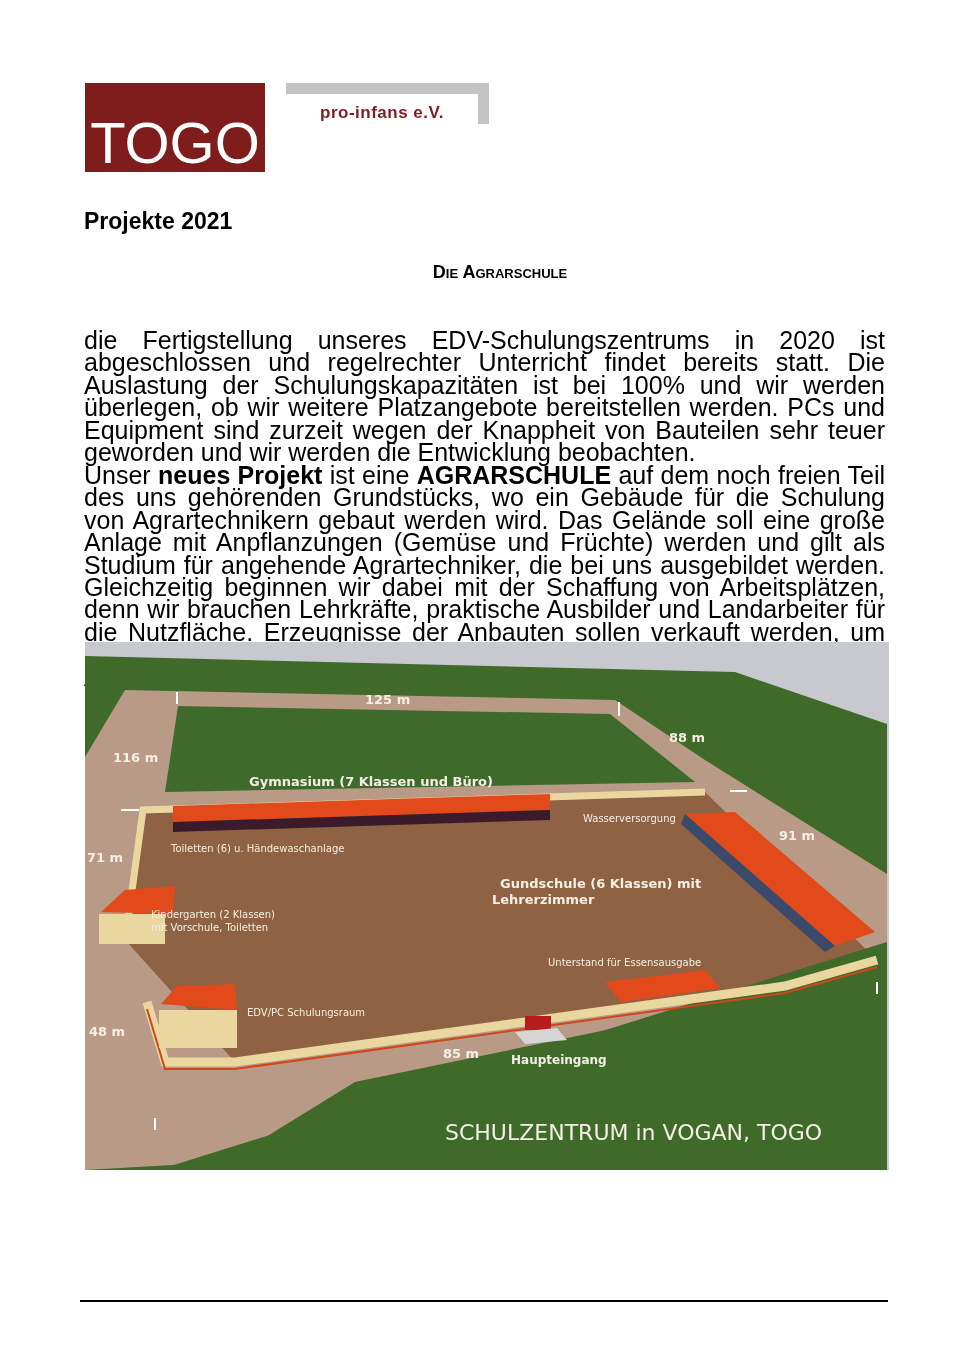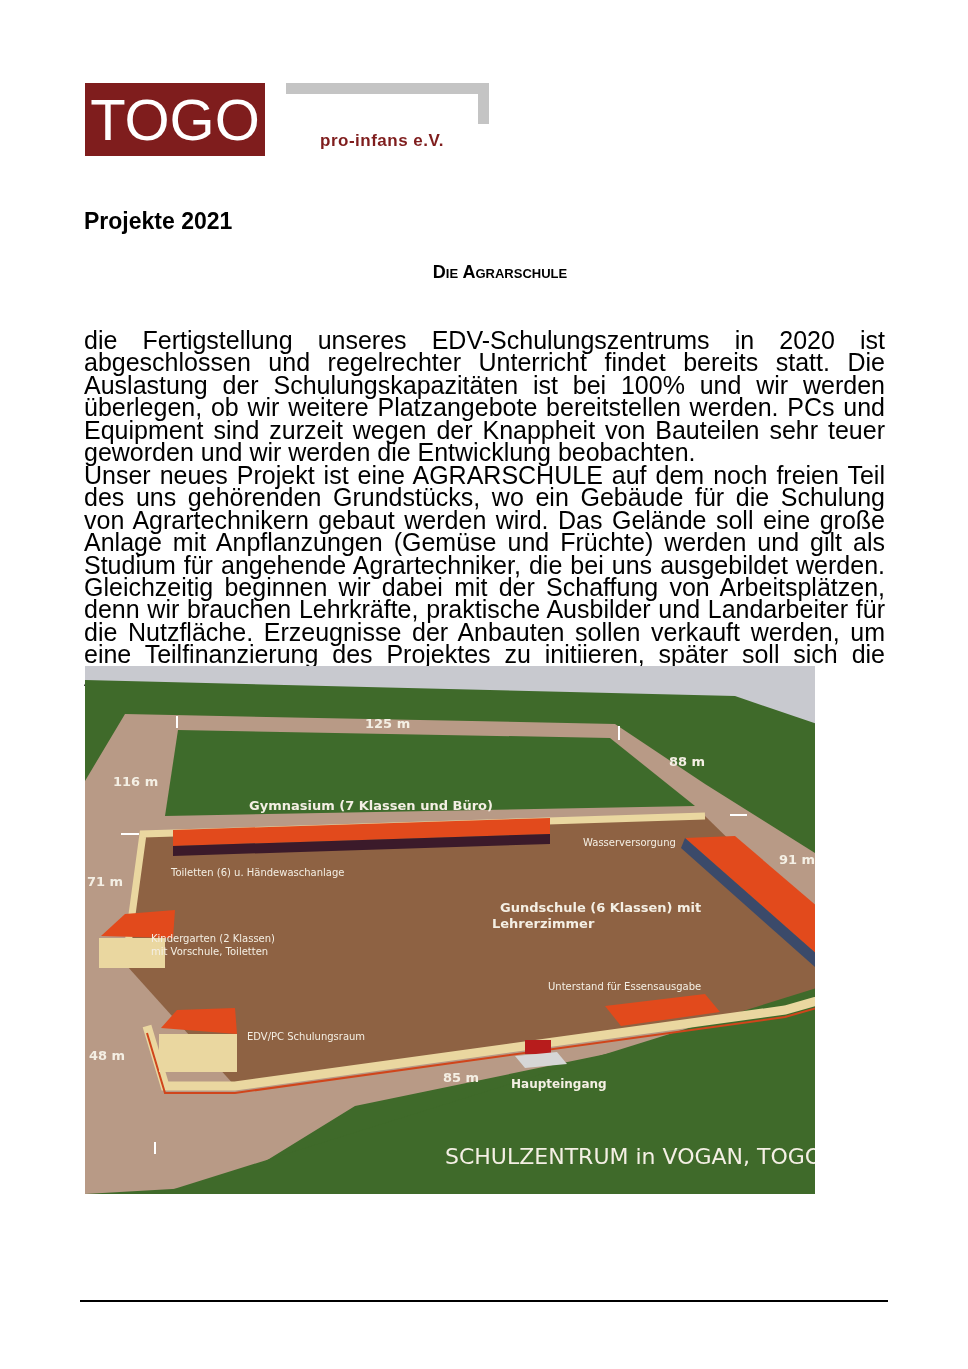--- a/index.html
+++ b/index.html
@@ -1,33 +1,33 @@
 <!DOCTYPE html>
 <html><head>
 <meta charset="utf-8">
 <style>
   html, body { margin:0; padding:0; background:#ffffff; }
   body { width:968px; height:1369px; position:relative; overflow:hidden;
          font-family:"Liberation Sans", sans-serif; color:#000; }
-  .logo-box { position:absolute; left:85px; top:83px; width:180px; height:73px;
-              background:#7f1d1d; display:flex; align-items:center; justify-content:center; }
+  .logo-box { position:absolute; left:85px; top:83px; width:180px; height:89px;
+              background:#7f1d1d; display:flex; align-items:flex-end; justify-content:center; }
   .logo-box span { color:#fff; font-size:58px; letter-spacing:0px; font-family:"Liberation Sans", sans-serif; line-height:1; }
   .logo-bar-top { position:absolute; left:286px; top:83px; width:203px; height:11px; background:#c4c4c4; }
   .logo-bar-right { position:absolute; left:478px; top:83px; width:11px; height:41px; background:#c4c4c4; }
-  .logo-sub { position:absolute; left:320px; top:103px; font-size:17px; font-weight:bold; color:#7f1d1d; letter-spacing:0.5px;margin-top:28px; }
+  .logo-sub { position:absolute; left:320px; top:103px; font-size:17px; font-weight:bold; color:#7f1d1d; letter-spacing:0.5px; }
   .page-title { position:absolute; left:84px; top:208px; font-size:23px; font-weight:bold;text-align:center; }
   .section-title { position:absolute; left:0; width:968px; top:262px; text-align:center;
                    font-size:18px; font-weight:bold; font-variant:small-caps; padding-left:16px; }
   .section-title span { display:inline-block; margin-left:0px; }
   .para { position:absolute; left:84px; width:801px; font-size:25px; line-height:22.4px;
           text-align:justify; font-family:"Liberation Sans", sans-serif; }
   .p1 { top:329px; }
   .p2 { top:464px; }
-  .para b { font-weight:normal; }
-  .figure { position:absolute; left:85px; top:666px; width:730px; height:528px; overflow:hidden; background:#c8c9cf; }
+  .para b { font-weight:bold; }
+  .figure { position:absolute; left:85px; top:642px; width:804px; height:528px; overflow:hidden; background:#c8c9cf; }
   .figure svg { display:block; }
   .lbl { font-family:"DejaVu Sans", sans-serif; fill:#f4efe4; }
   .footer-rule { position:absolute; left:80px; top:1300px; width:808px; height:2px; background:#000; }
 </style>
 </head>
 <body>
 
 <div class="logo-box">
   <span>TOGO</span>
 </div>

